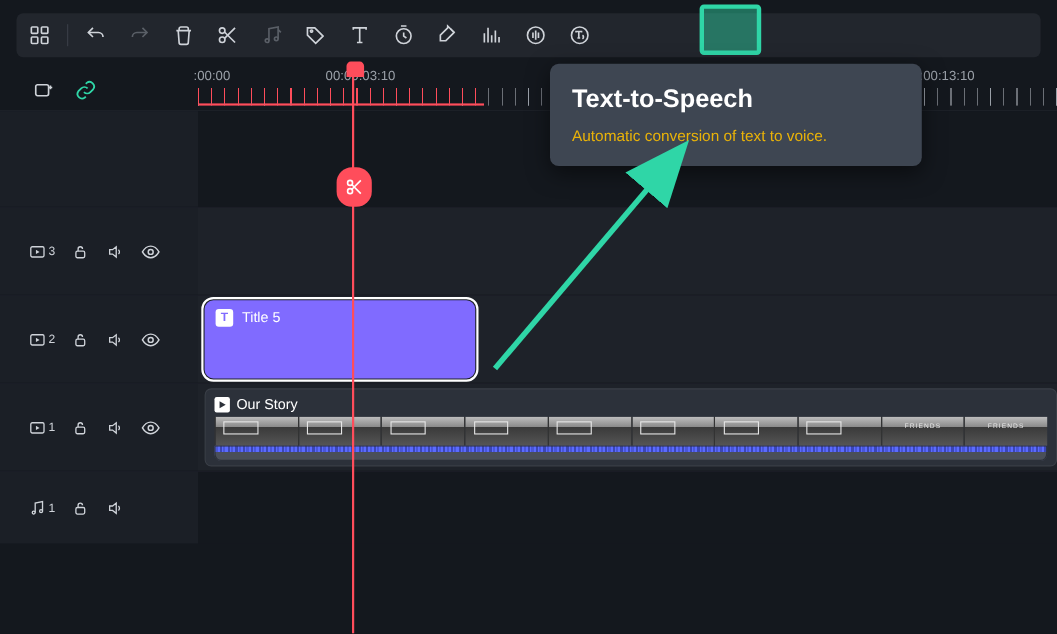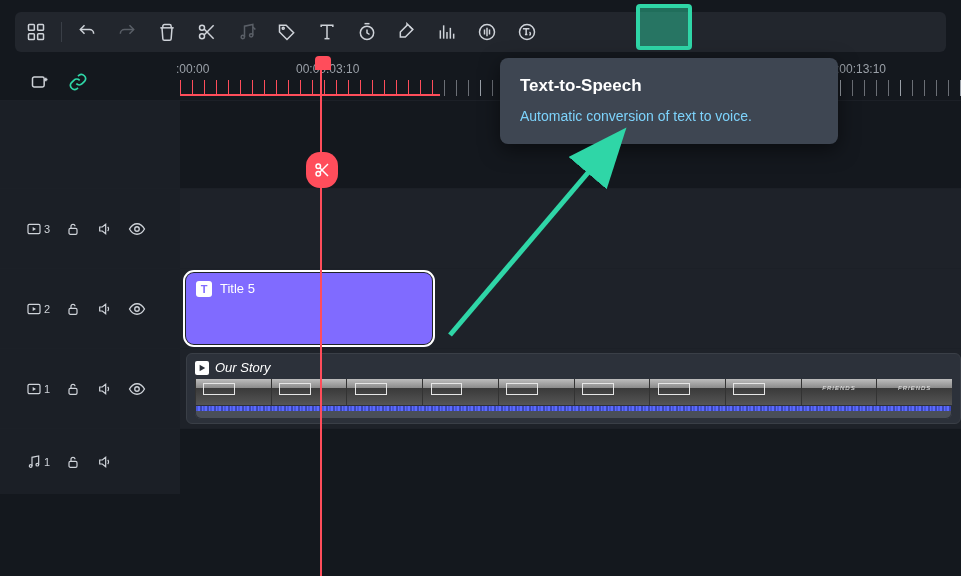--- a/index.html
+++ b/index.html
@@ -151,21 +151,20 @@
   }
   .clip.title .t-ic{width:16px;height:16px;background:#fff;color:#806bff;border-radius:3px;display:flex;align-items:center;justify-content:center;margin-right:8px;font-weight:bold;font-size:11px;}
   .clip.video {
     left: 6px; right: 0;
     background: #2c313a;
     border: 1px solid #3a3f47;
     padding: 6px 8px 4px;
     border-radius: 6px;
     flex-direction: column;
     overflow:hidden;
-    font-style:italic;
   }
   .clip.video .vlabel{display:flex;align-items:center;gap:6px;margin-bottom:4px;}
   .clip.video .vlabel .play{width:14px;height:14px;background:#fff;color:#2c313a;border-radius:2px;display:flex;align-items:center;justify-content:center;}
   .clip.video .thumbs{display:flex;gap:0;flex:1;width:100%;}
   .clip.video .thumbs .thumb{
     flex:1;height:26px;
     background:
       linear-gradient(180deg,#bdbdbd 0%,#8a8a8a 35%,#3a3a3a 36%,#555 100%);
     border-left:1px solid #333;
     position:relative;
@@ -196,22 +195,22 @@
     position: absolute;
     left: 500px; top: 58px;
     width: 338px;
     background: #3e4652;
     border-radius: 8px;
     padding: 18px 20px 20px;
     color: #dfe3e8;
     box-shadow: 0 6px 20px rgba(0,0,0,0.5);
     z-index: 20;
   }
-  .tooltip .tt-title{font-weight:bold;font-size:17px;color:#fff;margin-bottom:12px;}
-  .tooltip .tt-body{font-size:14px;color:#7dd3fc;}
+  .tooltip .tt-title{font-weight:bold;font-size:23px;color:#fff;margin-bottom:12px;}
+  .tooltip .tt-body{font-size:14px;color:#eab308;}
 
   
   .arrow-annot{
     position:absolute; z-index:30; pointer-events:none;
     left:430px; top:120px; width:220px; height:230px;
   }
   .arrow-annot svg{width:100%;height:100%;}
 </style>
 </head>
 <body>

